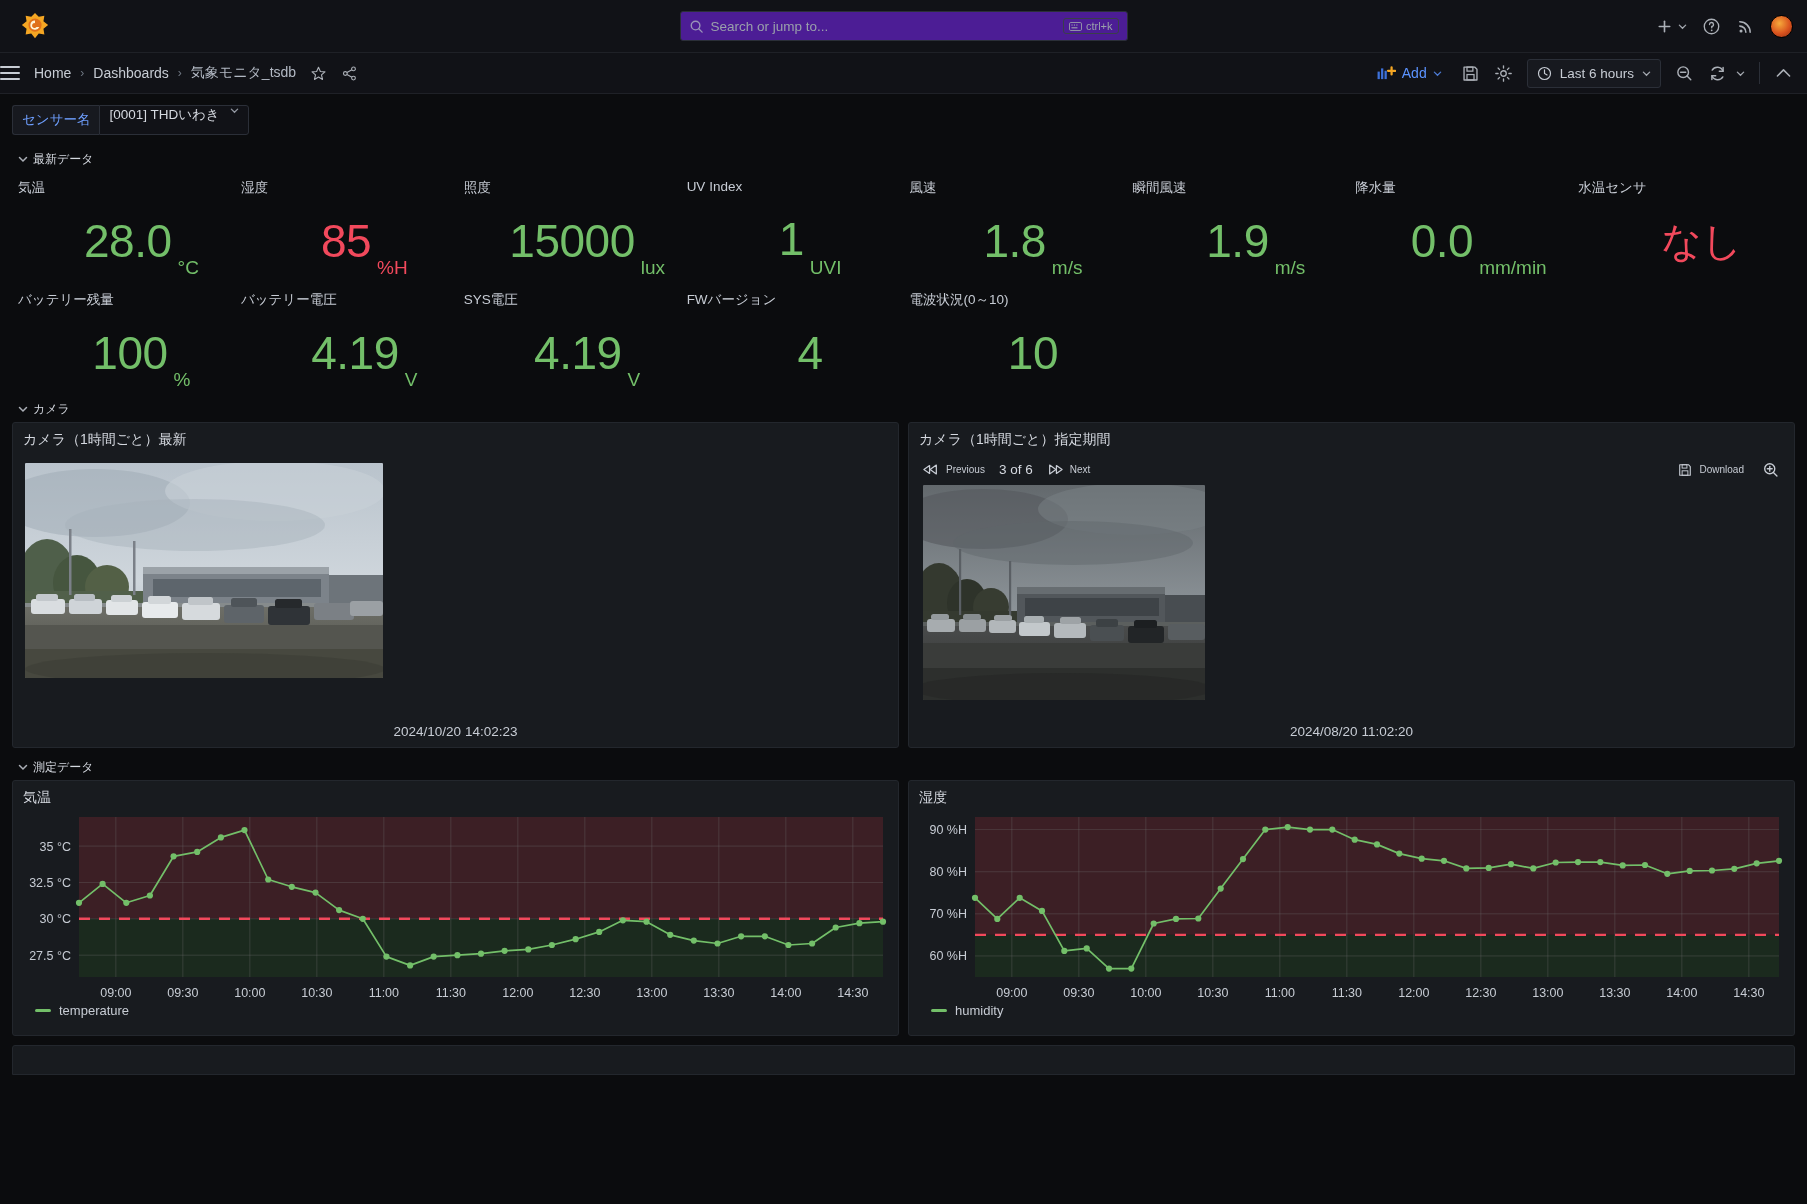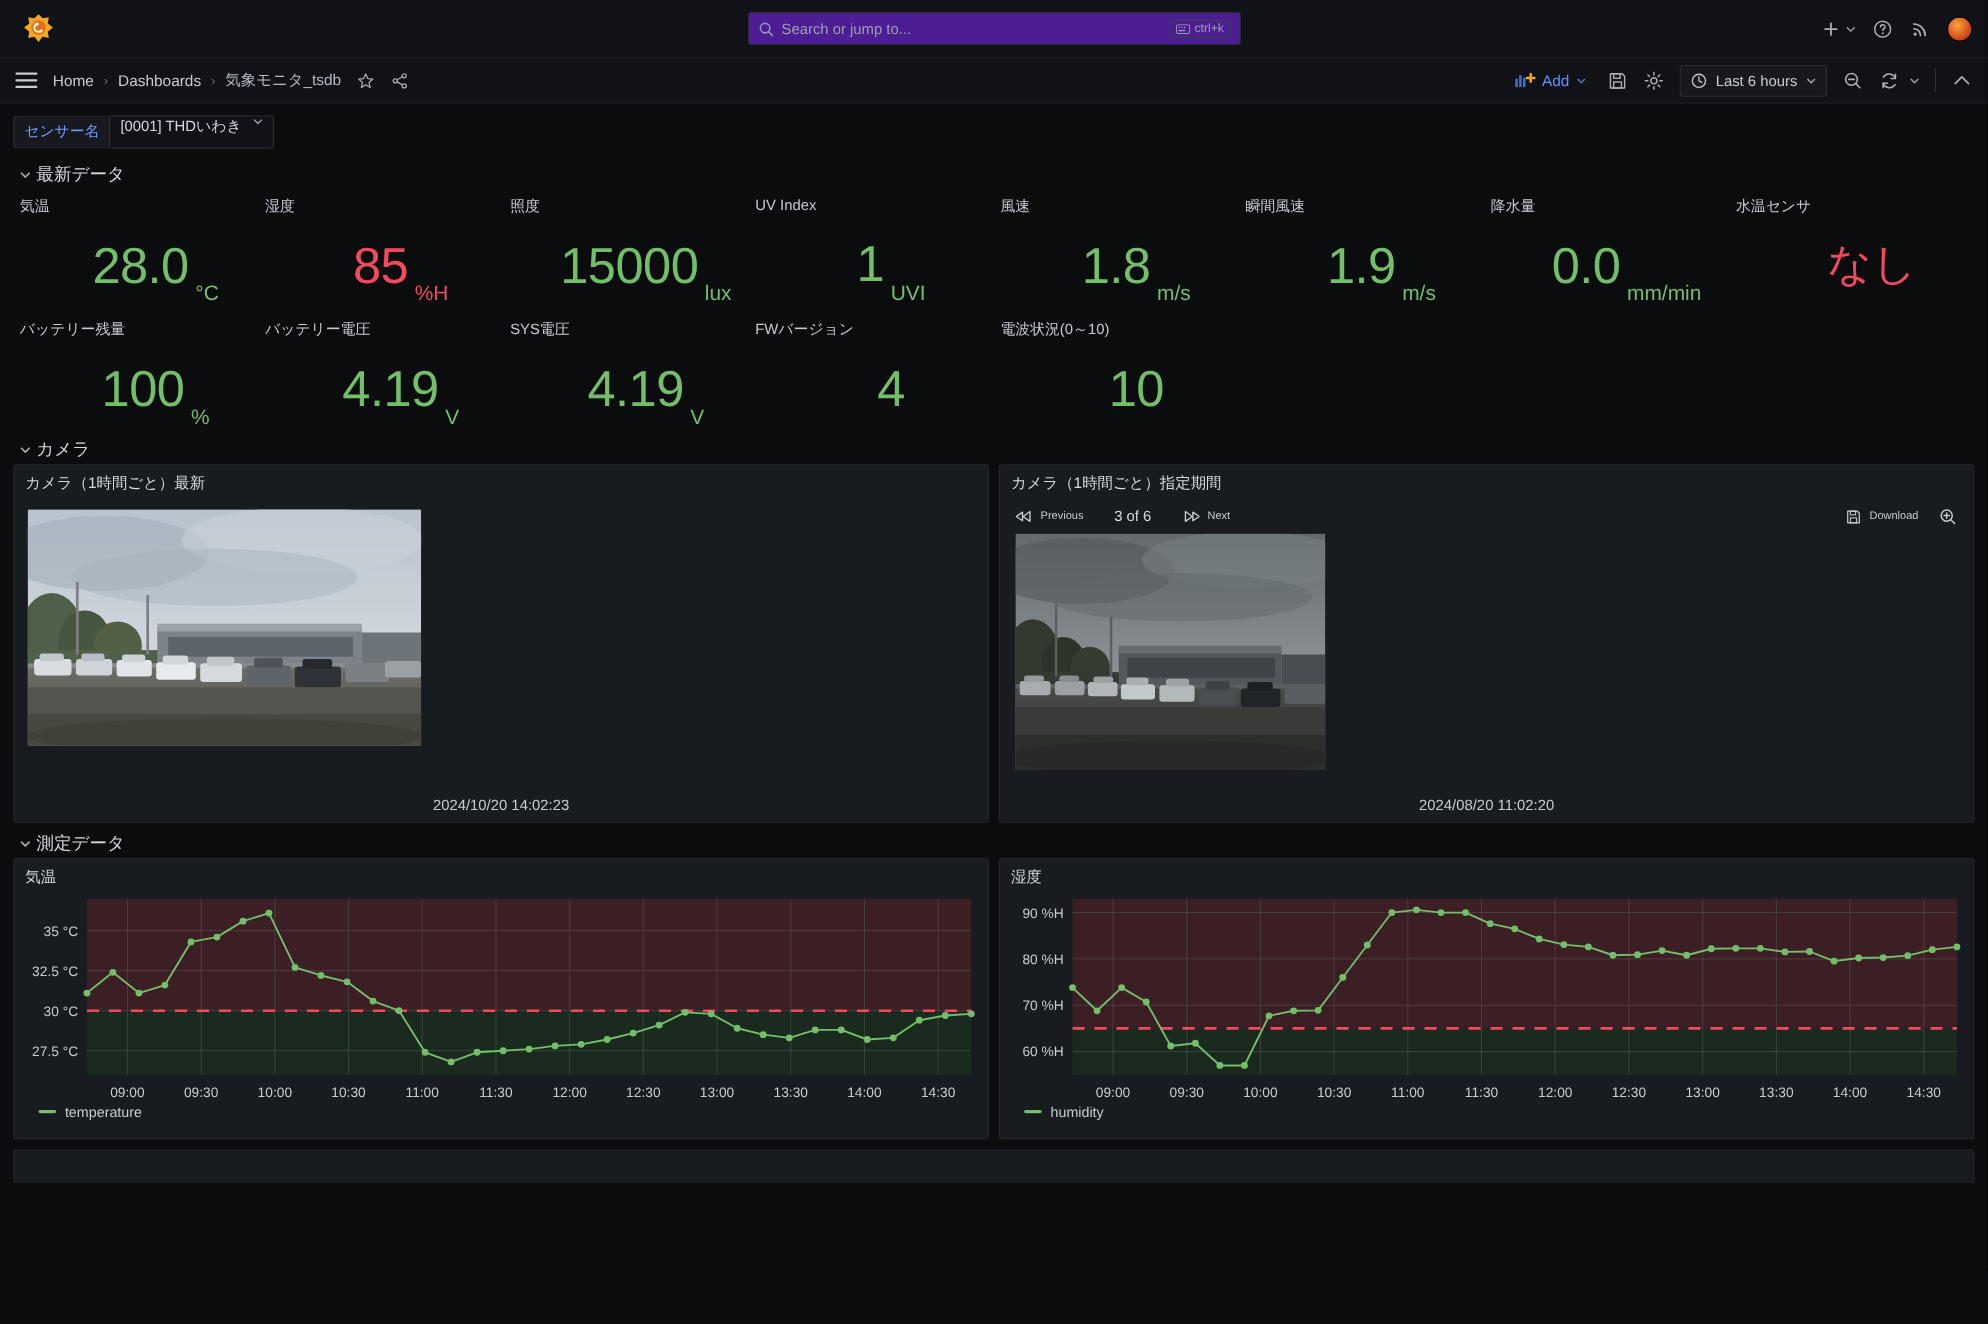--- a/index.html
+++ b/index.html
@@ -33,21 +33,21 @@
   .chev-sm { width: 9px; height: 9px; opacity:.8; }
   .avatar {
     width: 23px; height: 23px; border-radius: 50%;
     background: radial-gradient(circle at 40% 35%, #f6a93b 0%, #d9531e 55%, #8b2d12 100%);
     border: 1px solid #000;
   }
 
   
   .navbar {
     height: 41px; background: #111217; border-bottom: 1px solid #1f2127;
-    display: flex; align-items: center; padding: 0 14px; position: relative;
+    display: flex; align-items: center; padding: 0 0; position: relative;
   }
   .burger { width: 20px; height: 15px; margin-right: 14px; cursor: pointer; }
   .burger span { display:block; height:2px; background:#c7ccd4; margin-bottom:4px; border-radius:1px;}
   .crumbs { display: flex; align-items: center; gap: 9px; font-size: 14px; }
   .crumbs a { color: #c7ccd4; text-decoration: none; cursor: pointer; }
   .crumbs .sep { color: #6e7682; font-size: 12px; }
   .crumbs .cur { color: #b3b9c4; }
   .crumb-icon { width:17px; height:17px; opacity:.85; cursor:pointer; margin-left:5px;}
   .nav-right { position:absolute; right: 14px; display:flex; align-items:center; gap: 14px; }
   .add-btn {
@@ -68,21 +68,21 @@
     height: 30px; display:flex; align-items:center; padding: 0 9px;
   }
   .var-value {
     background: #111217; border:1px solid #2b2f38; border-radius: 0 3px 3px 0;
     color:#d5d9e0; font-size: 13.5px; height: 30px; display:flex; align-items:flex-start;
     gap: 10px; padding: 0 9px; cursor:pointer; min-width: 120px;
   }
 
   
   .rowhdr {
-    display:flex; align-items:center; gap:5px; color:#d5d9e0; font-size:16px;
+    display:flex; align-items:center; gap:5px; color:#d5d9e0; font-size:12px;
     padding: 4px 12px 4px 18px; cursor:pointer; height: 26px;
   }
   .rowhdr .caret { width: 10px; height: 10px; opacity: .85; }
 
   
   .statgrid { display: grid; grid-template-columns: repeat(8, 1fr); padding: 0 12px; }
   .stat { height: 112px; display:flex; flex-direction: column; padding-top: 7px; }
   .stat-title { font-size: 13.5px; color: #c7ccd4; padding-left: 6px; }
   .stat-val {
     flex: 1; display: flex; align-items: center; justify-content: center;
@@ -115,21 +115,21 @@
     border-radius: 1px; position: relative; overflow: hidden;
   }
   .cam-ts {
     position: absolute; left: 0; right: 0; bottom: 8px; text-align: center;
     font-size: 13.5px; color: #c7ccd4;
   }
   .cam-nav {
     display:flex; align-items:center; gap: 0; padding: 9px 14px 0 14px; position:relative;
   }
   .cam-nav-btn { display:flex; align-items:center; gap:7px; color:#c7ccd4; font-size:10px; cursor:pointer; }
-  .cam-pageno { color:#d5d9e0; font-size:13.5px; margin: 0 28px; }
+  .cam-pageno { color:#d5d9e0; font-size:13.5px; margin: 0 14px; }
   .cam-nav-right { position:absolute; right: 14px; display:flex; align-items:center; gap: 18px; }
   .cam-right-body { display:flex; padding-left: 14px; }
 
   
   .chart-panel { height: 256px; }
   .chart-area { position: relative; height: 208px; }
   svg.chart { display:block; }
 
   .legend { display:flex; align-items:center; gap: 8px; padding-left: 22px; margin-top: -16px; }
   .legend .swatch { width: 16px; height: 3px; background: #73bf69; border-radius: 2px; }

